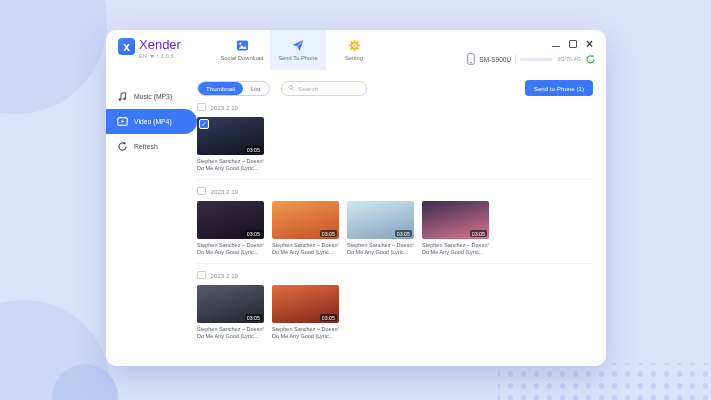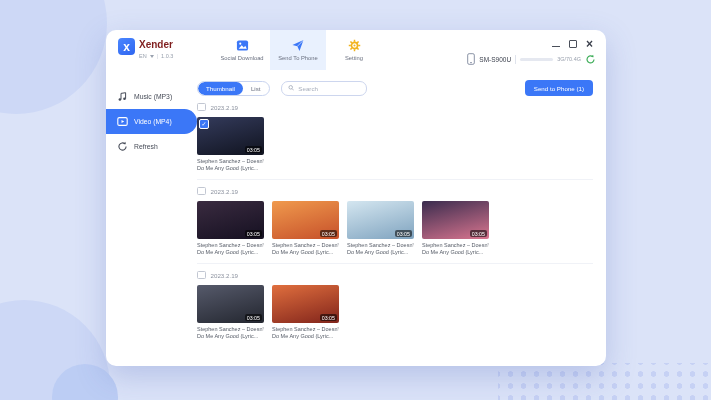--- a/index.html
+++ b/index.html
@@ -21,21 +21,21 @@
   .window{
     position:absolute;left:106px;top:30px;width:500px;height:336px;
     background:#ffffff;border-radius:10px;
     box-shadow:0 10px 30px rgba(70,95,185,.25);
   }
   .win-header{position:relative;height:40px;}
   .brand{position:absolute;left:12px;top:7px;display:flex;align-items:flex-start;gap:4px;}
   .logo{width:17px;height:17px;border-radius:4px;background:linear-gradient(145deg,#4a86ff,#2f66f0);
     color:#fff;font-weight:bold;font-size:12px;display:flex;align-items:center;justify-content:center;margin-top:1px;}
   .brand-col{display:flex;flex-direction:column;}
-  .brand-name{font-size:10px;font-weight:bold;color:#7f1d1d;line-height:15px;}
+  .brand-name{font-size:13px;font-weight:normal;color:#6d28d9;line-height:15px;}
   .brand-sub{display:flex;align-items:center;gap:3px;font-size:5.5px;color:#98a0ad;line-height:8px;}
   .caret{width:0;height:0;border-left:2.5px solid transparent;border-right:2.5px solid transparent;border-top:3px solid #9aa2af;}
   .brand-divider{color:#c9cdd6;}
   .tabs{position:absolute;left:108px;top:0;height:40px;display:flex;}
   .tab{width:56px;height:40px;display:flex;flex-direction:column;align-items:center;justify-content:center;gap:3px;cursor:pointer;}
   .tab.active{background:#e9f1fe;}
   .tab-label{font-size:5.8px;color:#6b7180;white-space:nowrap;}
   .win-controls{position:absolute;right:13px;top:9px;display:flex;align-items:center;gap:9px;}
   .ctl-min{width:8px;height:0;border-top:1.5px solid #4a4f5a;margin-top:4px;}
   .ctl-max{width:6px;height:6px;border:1.2px solid #4a4f5a;border-radius:1px;}

